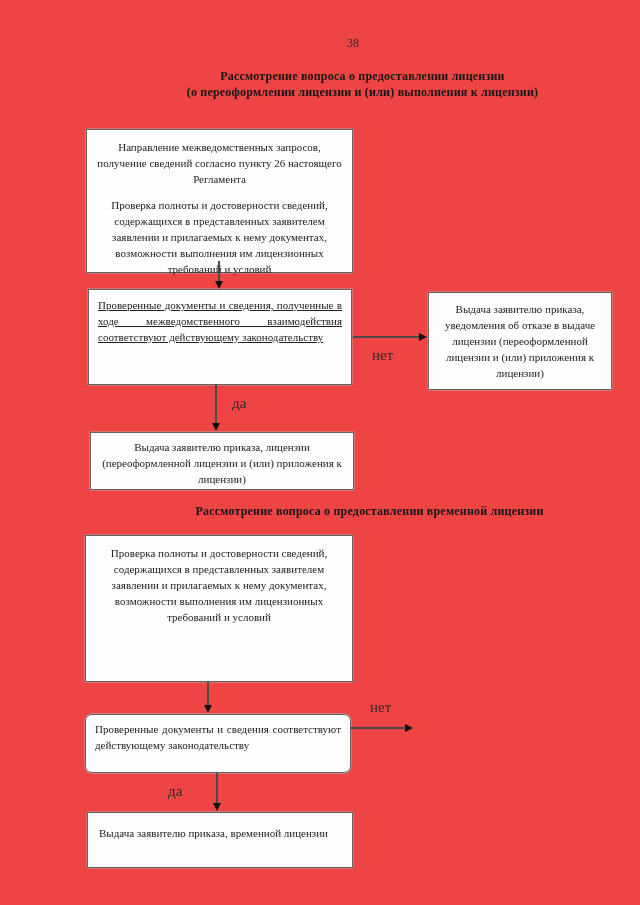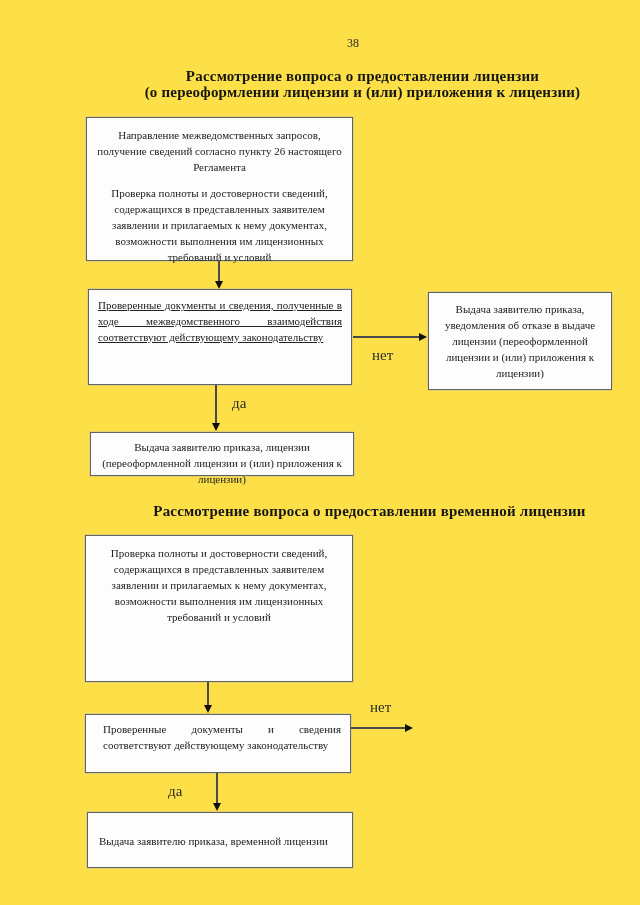--- a/index.html
+++ b/index.html
@@ -1,33 +1,33 @@
 <!DOCTYPE html>
 <html><head>
 <meta charset="utf-8">
 <style>
   html,body{margin:0;padding:0;background:#e8e8e8;}
   .page{
     position:relative;
     width:640px;height:905px;
     margin:0 auto;
-    background:#fde047;
+    background:#ef4444;
     font-family:"Liberation Serif","DejaVu Serif",serif;
     color:#1f1f1f;
     overflow:hidden;
   }
   .abs{position:absolute;}
   .pagenum{
     left:0;top:36px;width:706px;
     text-align:center;
     font-size:12px;color:#2a2a2a;
   }
   .title{
     font-weight:bold;
-    font-size:15px;
+    font-size:12px;
     line-height:16px;
     text-align:center;
     color:#161616;
     letter-spacing:.2px;
   }
   .box{
     border:1.6px solid #636363;
     box-sizing:border-box;
     font-size:11px;
     line-height:16px;
@@ -59,24 +59,24 @@
 </style>
 </head>
 <body>
 
 <div class="page">
 
   <div class="abs pagenum">38</div>
 
   <div class="abs title" style="left:85px;top:68px;width:555px;">
     <div>Рассмотрение вопроса о предоставлении лицензии</div>
-    <div>(о переоформлении лицензии и (или) приложения к лицензии)</div>
+    <div>(о переоформлении лицензии и (или) выполнения к лицензии)</div>
   </div>
 
-  <div class="abs box centered" style="left:86px;top:117px;width:267px;height:144px;padding:9px 8px 0 8px;">
+  <div class="abs box centered" style="left:86px;top:129px;width:267px;height:144px;padding:9px 8px 0 8px;">
     <p>Направление межведомственных запросов, получение сведений согласно пункту 26 настоящего Регламента</p>
     <p style="margin-top:10px;">Проверка полноты и достоверности сведений, содержащихся в представленных заявителем заявлении и прилагаемых к нему документах, возможности выполнения им лицензионных требований и условий</p>
   </div>
 
   <div>
     <div class="abs vline" style="left:218px;top:261px;height:21px;"></div>
     <div class="abs head-down" style="left:215px;top:281px;"></div>
   </div>
 
   <div class="abs box justified" style="left:88px;top:289px;width:264px;height:96px;padding:7px 9px 0 9px;text-decoration:underline;">Проверенные документы и сведения, полученные в ходе межведомственного взаимодействия соответствуют действующему законодательству</div>
@@ -88,41 +88,41 @@
   <div class="abs lbl" style="left:372px;top:347px;">нет</div>
 
   <div class="abs box centered" style="left:428px;top:292px;width:184px;height:98px;padding:8px 7px 8px 7px;">Выдача заявителю приказа, уведомления об отказе в выдаче лицензии (переоформленной лицензии и (или) приложения к лицензии)</div>
 
   <div>
     <div class="abs vline" style="left:215px;top:385px;height:39px;"></div>
     <div class="abs head-down" style="left:212px;top:423px;"></div>
   </div>
   <div class="abs lbl" style="left:232px;top:395px;">да</div>
 
-  <div class="abs box centered" style="left:90px;top:432px;width:264px;height:44px;padding:6px 8px 14px 8px;">Выдача заявителю приказа, лицензии (переоформленной лицензии и (или) приложения к лицензии)</div>
+  <div class="abs box centered" style="left:90px;top:432px;width:264px;height:58px;padding:6px 8px 14px 8px;">Выдача заявителю приказа, лицензии (переоформленной лицензии и (или) приложения к лицензии)</div>
 
   <div class="abs title" style="left:82px;top:503px;width:575px;">Рассмотрение вопроса о предоставлении временной лицензии</div>
 
   <div class="abs box centered" style="left:85px;top:535px;width:268px;height:147px;padding:9px 10px 0 10px;">Проверка полноты и достоверности сведений, содержащихся в представленных заявителем заявлении и прилагаемых к нему документах, возможности выполнения им лицензионных требований и условий</div>
 
   <div>
     <div class="abs vline" style="left:207px;top:682px;height:25px;"></div>
     <div class="abs head-down" style="left:204px;top:705px;"></div>
   </div>
 
-  <div class="abs box justified" style="left:85px;top:714px;width:266px;height:59px;padding:6px 9px 0 17px;">Проверенные документы и сведения соответствуют действующему законодательству</div>
+  <div class="abs box justified" style="left:85px;top:714px;width:266px;height:59px;padding:6px 9px 0 9px;border-radius:7px;">Проверенные документы и сведения соответствуют действующему законодательству</div>
 
   <div>
     <div class="abs hline" style="left:351px;top:727px;width:55px;"></div>
     <div class="abs head-right" style="left:405px;top:724px;"></div>
   </div>
   <div class="abs lbl" style="left:370px;top:699px;">нет</div>
 
 
   <div>
     <div class="abs vline" style="left:216px;top:773px;height:31px;"></div>
     <div class="abs head-down" style="left:213px;top:803px;"></div>
   </div>
   <div class="abs lbl" style="left:168px;top:783px;">да</div>
 
-  <div class="abs box" style="left:87px;top:812px;width:266px;height:56px;padding:20px 10px 0 11px;">Выдача заявителю приказа, временной лицензии</div>
+  <div class="abs box" style="left:87px;top:812px;width:266px;height:56px;padding:12px 10px 0 11px;">Выдача заявителю приказа, временной лицензии</div>
 
 </div>
 
 </body></html>

